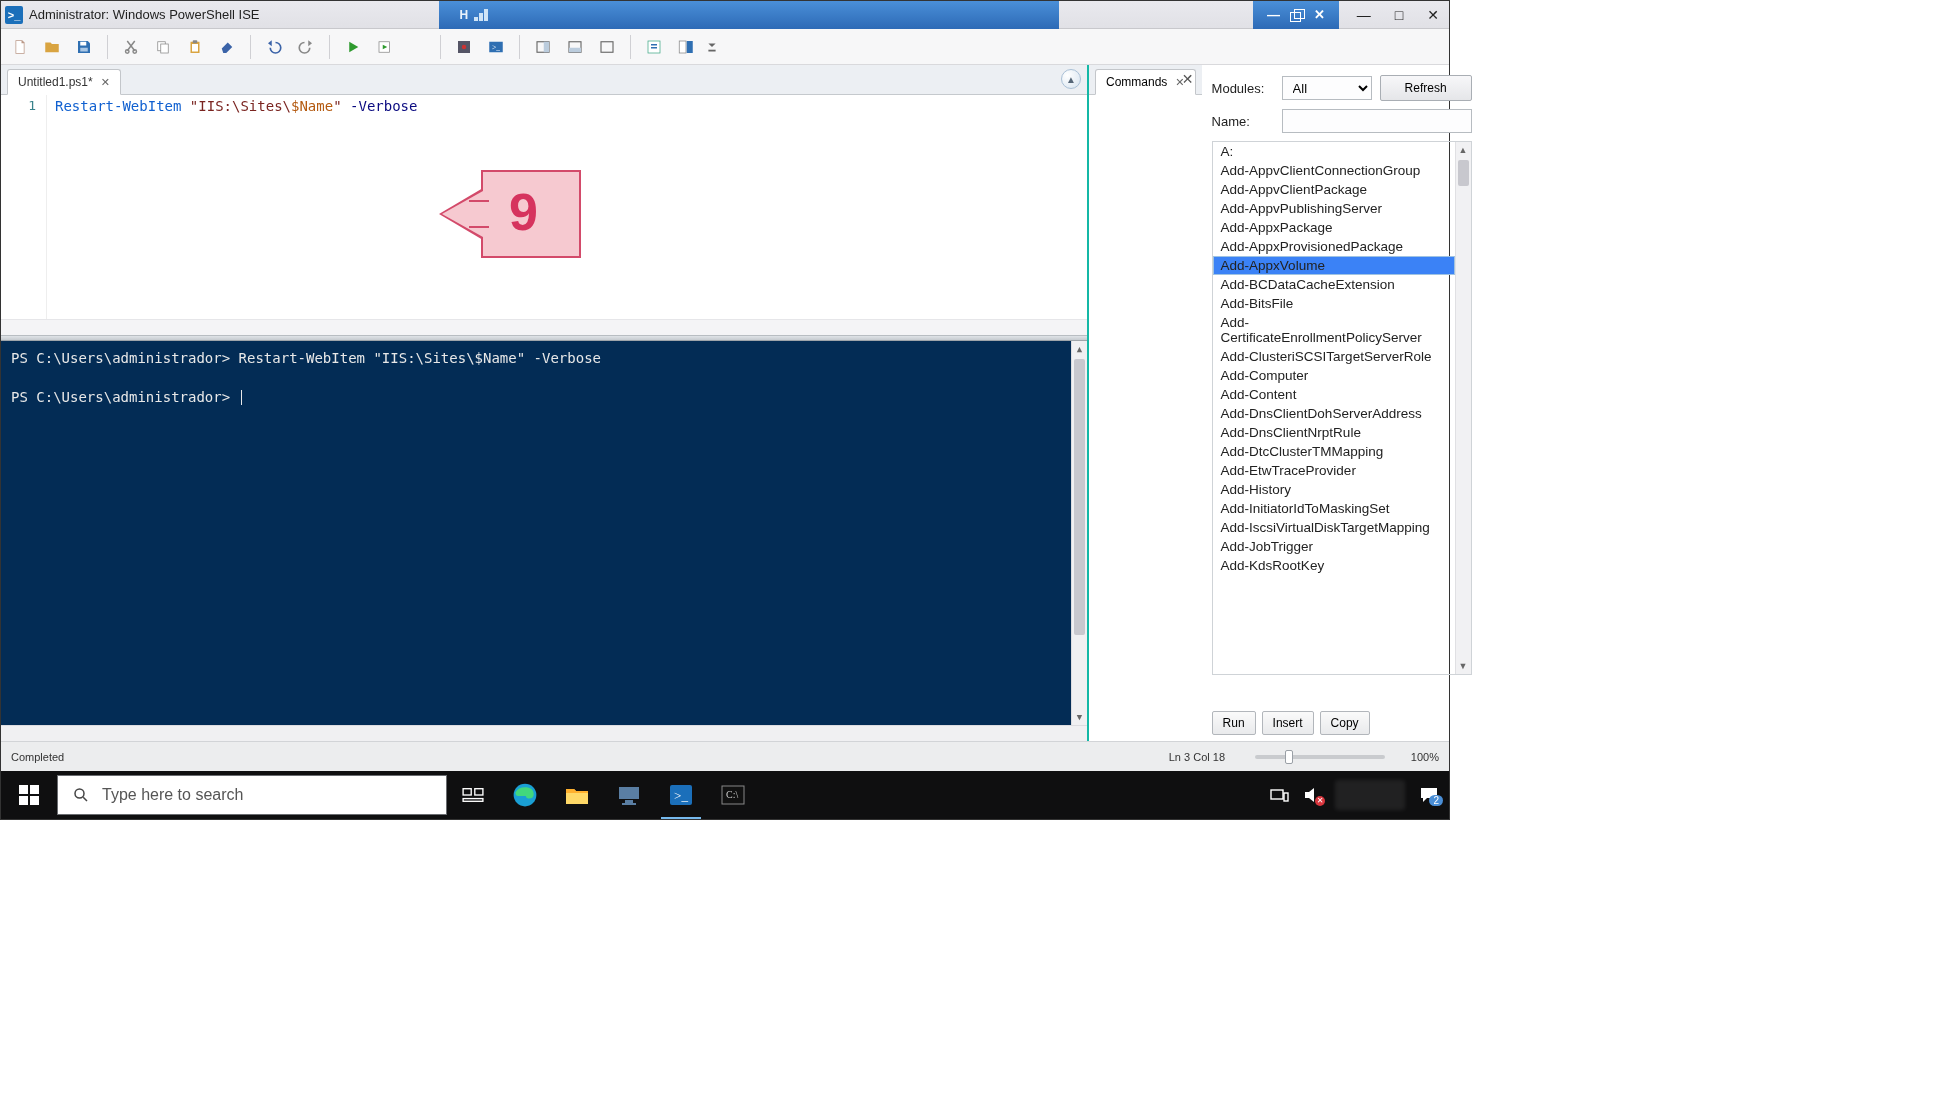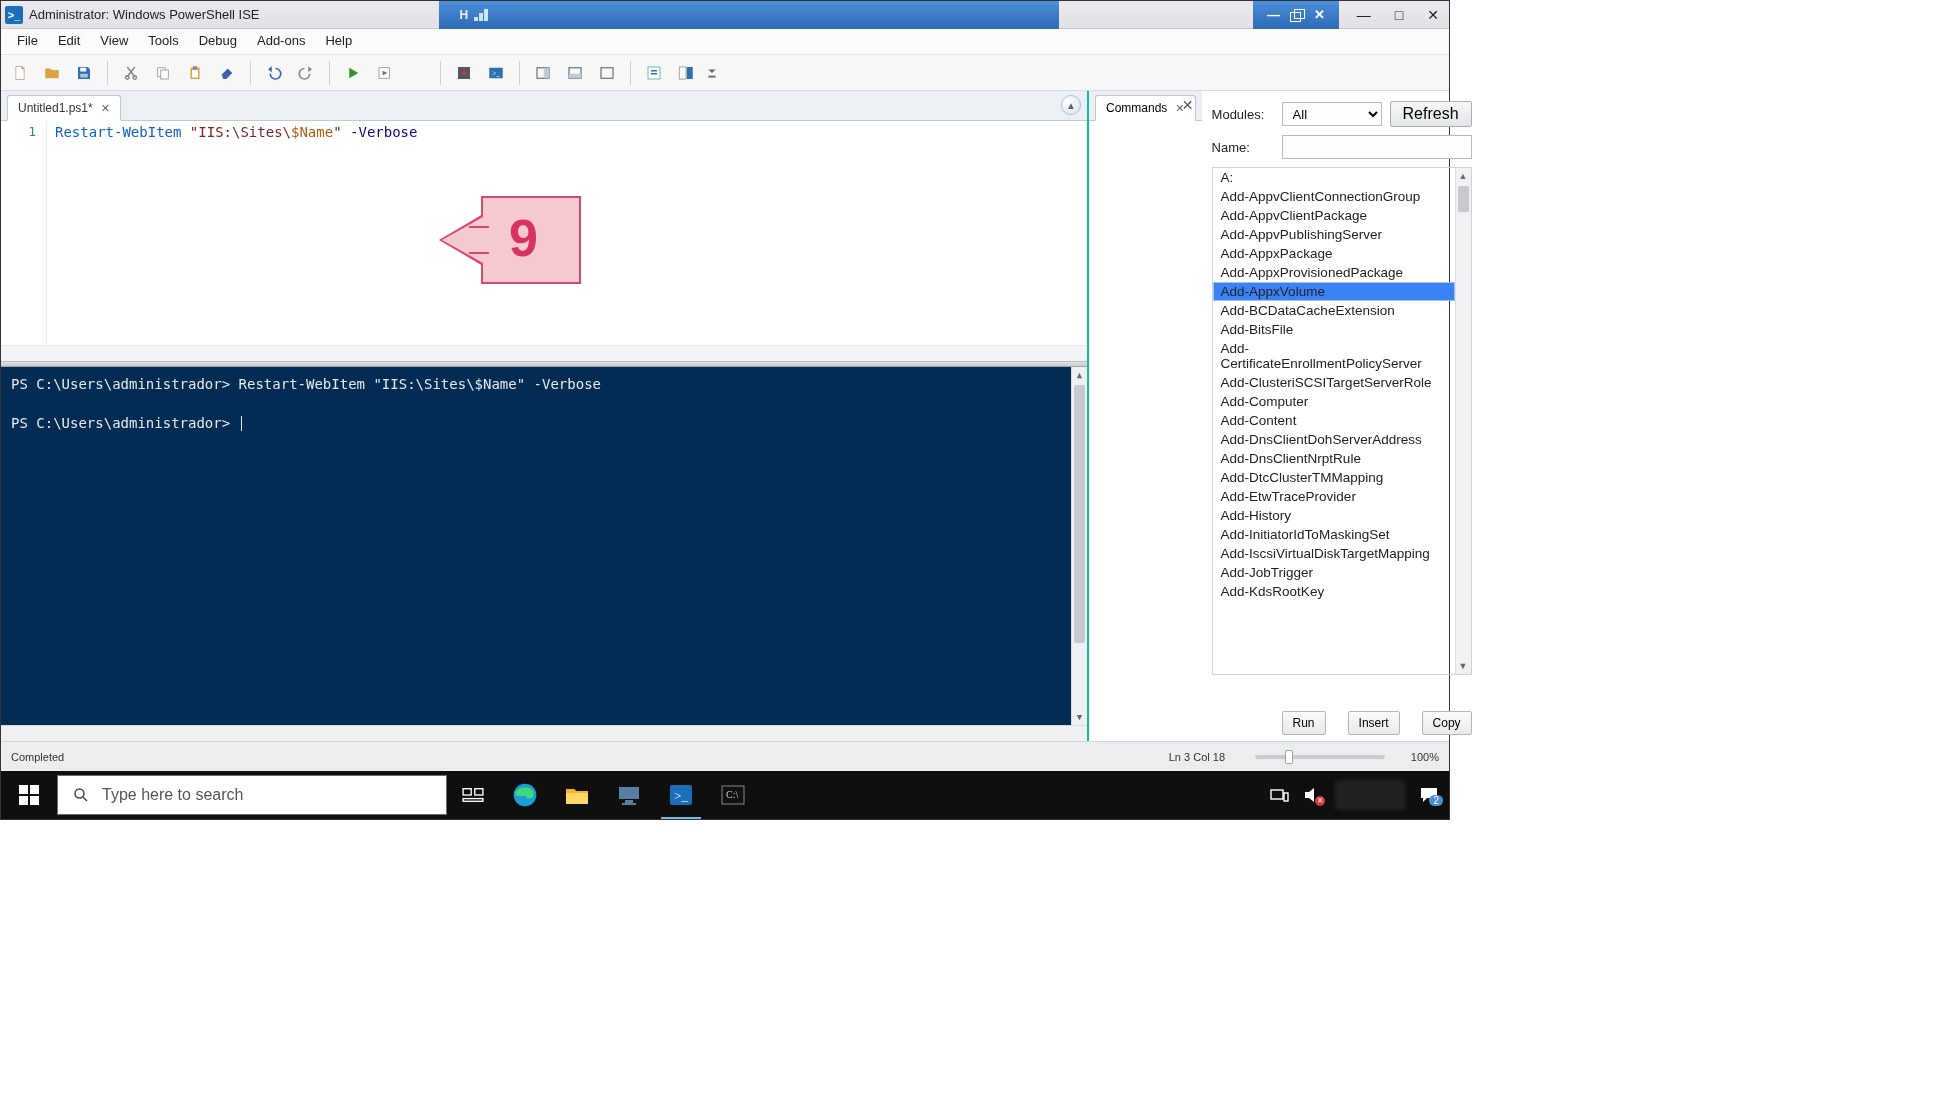--- a/index.html
+++ b/index.html
@@ -79,30 +79,30 @@
 .console .hscroll { position: absolute; left: 0; right: 0; bottom: 0; height: 16px; background: #f0f0f2; border-top: 1px solid #dcdce0; }
 
 
 .cmdpane-tabs { height: 30px; display: flex; align-items: flex-end; padding: 0 6px; border-bottom: 1px solid #c5c9cd; background: #eceff3; position: relative; }
 .cmdpane-tabs .tab { height: 26px; background: #fff; border: 1px solid #c3c6ca; border-bottom: 1px solid #fff; border-radius: 3px 3px 0 0; display: flex; align-items: center; padding: 0 10px; gap: 8px; font-size: 12px; margin-bottom: -1px; }
 .cmdpane-tabs .pane-close { position: absolute; right: 8px; top: 6px; font-size: 14px; color: #555; font-family: "Segoe UI Symbol"; }
 .cmdpane-body { flex: 1 1 auto; padding: 10px 10px 6px 10px; display: flex; flex-direction: column; gap: 8px; min-height: 0; }
 .cmd-row { display: flex; align-items: center; gap: 8px; }
 .cmd-row label { width: 62px; font-size: 13px; color: #222; }
 .cmd-row select, .cmd-row input[type=text] { flex: 1 1 auto; height: 24px; border: 1px solid #b7bcc1; background: #fdfdfe; font-size: 13px; padding: 0 6px; }
-.cmd-row .refresh-btn { height: 26px; padding: 0 12px; border: 1px solid #a9aeb4; background: linear-gradient(to bottom,#f7f7f9,#e5e6e9); font-size: 16px; border-radius: 2px; }
+.cmd-row .refresh-btn { height: 26px; padding: 0 24px; border: 1px solid #a9aeb4; background: linear-gradient(to bottom,#f7f7f9,#e5e6e9); font-size: 12px; border-radius: 2px; }
 .cmd-list { flex: 1 1 auto; border: 1px solid #cfd3d7; overflow: hidden; position: relative; font-size: 13.5px; }
 .cmd-list .items { position: absolute; inset: 0 16px 0 0; overflow: hidden; }
 .cmd-list .item { padding: 2px 8px; color: #222; }
 .cmd-list .item.selected { background: #3b82f6; border: 1px solid #9fc3e2; padding: 1px 7px; }
 .cmd-list .vscroll { position: absolute; right: 0; top: 0; bottom: 0; width: 16px; background: #f1f1f3; border-left: 1px solid #e0e0e3; }
 .cmd-list .vscroll .thumb { position:absolute; left:2px; right:2px; top:18px; height:26px; background:#c8c8ce; border-radius:2px;}
 .cmd-list .vscroll .au, .cmd-list .vscroll .ad { position:absolute; left:0; right:0; height:16px; font-size:9px; color:#666; display:flex; align-items:center; justify-content:center;}
 .cmd-list .vscroll .au{top:0;} .cmd-list .vscroll .ad{bottom:0;}
-.cmd-actions { display: flex; justify-content: flex-end; gap: 22px; padding-top: 28px; }
+.cmd-actions { display: flex; gap: 6px; padding-top: 28px; }
 .cmd-actions button { height: 24px; padding: 0 10px; border: 1px solid #b2b6bb; background: linear-gradient(to bottom,#fafafa,#e9eaec); font-size: 12px; border-radius: 2px; }
 
 
 .statusbar { height: 30px; background: #ecedee; border-top: 1px solid #d2d4d7; display: flex; align-items: center; padding: 0 10px; font-size: 11px; color: #333; }
 .statusbar .spacer { flex: 1 1 auto; }
 .statusbar .lncol { margin-right: 20px; }
 .statusbar .zoom-slider { width: 130px; height: 4px; background: #c9cbce; position: relative; margin: 0 10px; border-radius: 2px; }
 .statusbar .zoom-slider .thumb { position: absolute; left: 30px; top: -5px; width: 8px; height: 14px; background: #fff; border: 1px solid #9aa0a6; border-radius: 2px; }
 .statusbar .zoom-pct { width: 44px; text-align: right; }
 
@@ -142,29 +142,20 @@
         <span class="innclose">✕</span>
       </div>
       <div class="win-ctrls">
         <span>—</span>
         <span>□</span>
         <span>✕</span>
       </div>
     </div>
   </div>
 
-  <div class="menubar">
-    <div class="menu">File</div>
-    <div class="menu">Edit</div>
-    <div class="menu">View</div>
-    <div class="menu">Tools</div>
-    <div class="menu">Debug</div>
-    <div class="menu">Add-ons</div>
-    <div class="menu">Help</div>
-  </div>
 
   <div class="toolbar">
     <span class="tb">
         <svg viewBox="0 0 24 24">
           <path fill="#b98" d="M6 3h9l3 3v15H6z"></path>
           <path fill="#fff" d="M7 4h7v3h3v13H7z"></path>
         </svg>
       </span>
     <span class="tb">
         <svg viewBox="0 0 24 24">

